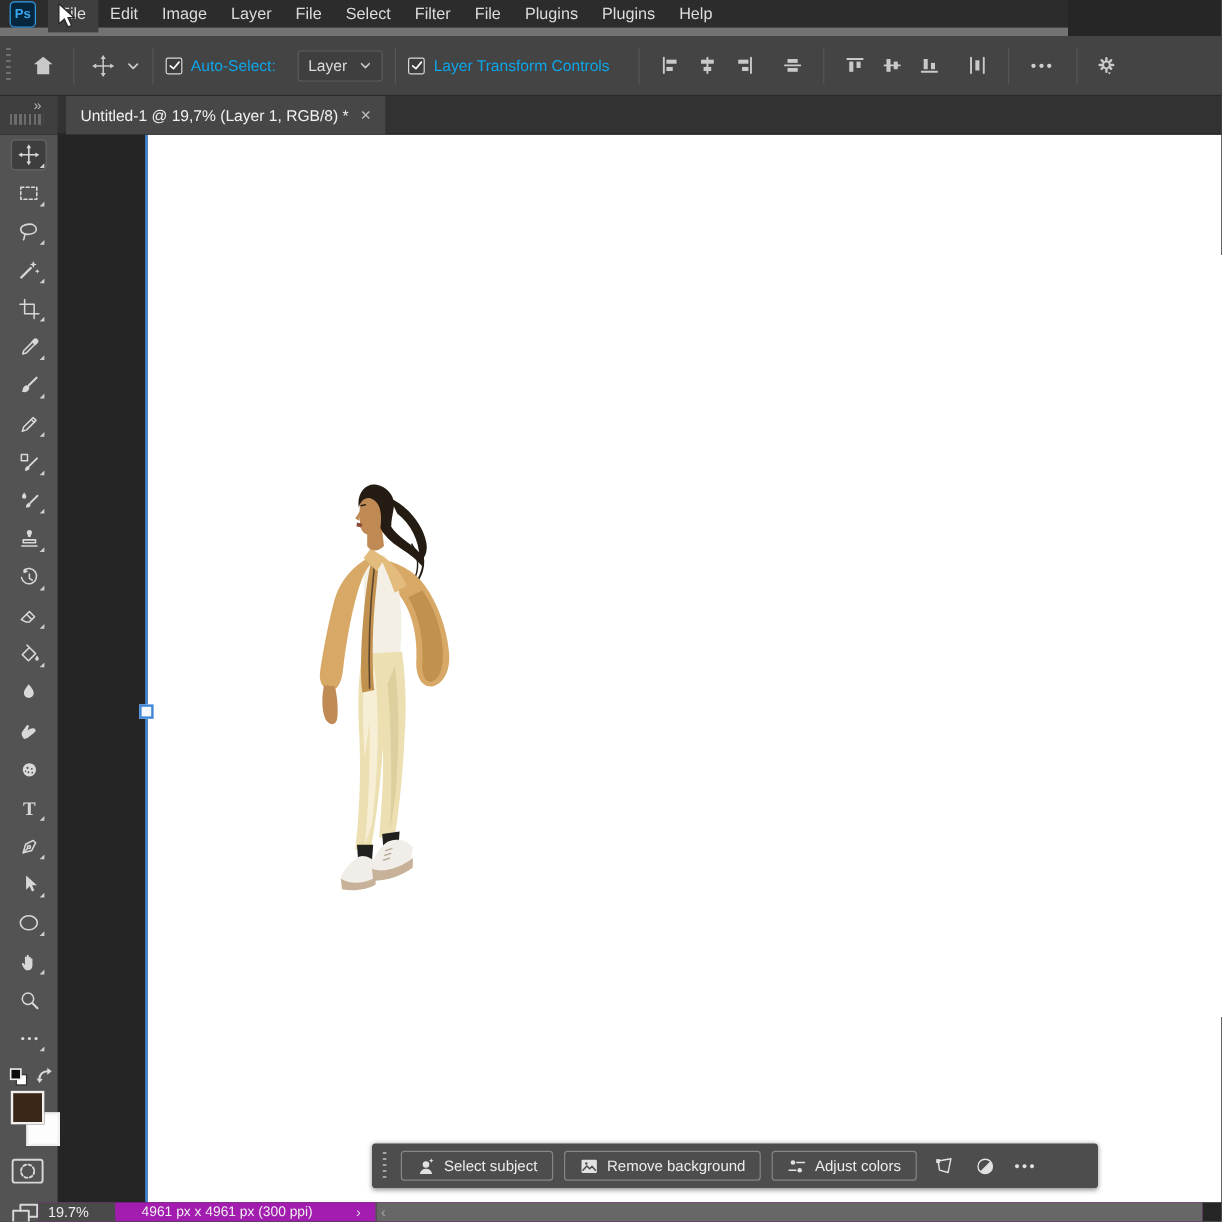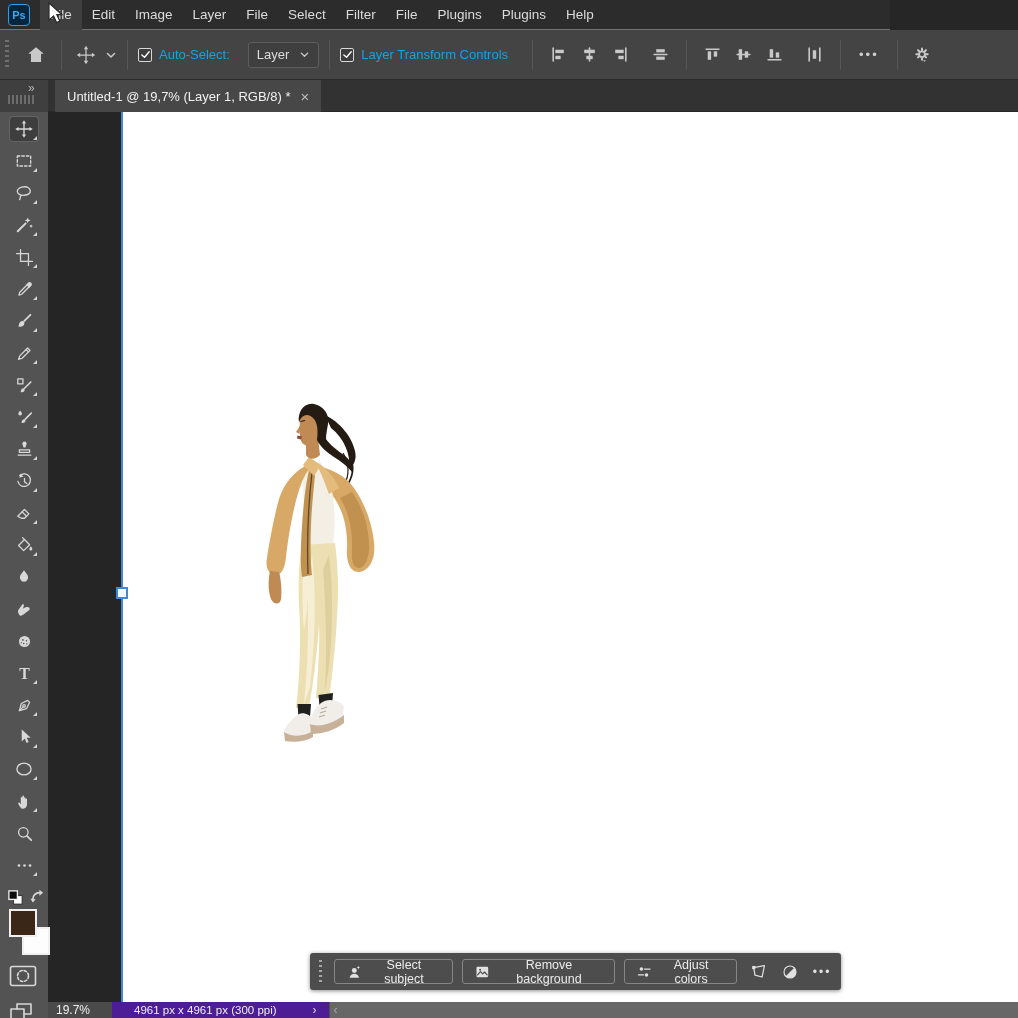--- a/index.html
+++ b/index.html
@@ -3,21 +3,21 @@
 <meta charset="utf-8">
 <style>
   * { margin:0; padding:0; box-sizing:border-box; }
   html,body { width:1018px; height:1018px; overflow:hidden; background:#262626;
     font-family:"Liberation Sans","DejaVu Sans",sans-serif; }
   .abs { position:absolute; }
   #stage { position:relative; width:1018px; height:1018px; }
 
   
   #menubar { left:0; top:0; width:890px; height:30px; background:#2c2c2c;
-    display:flex; align-items:center; border-bottom:1px solid #737373; z-index:30; }
+    display:flex; align-items:center; border-bottom:7px solid #737373; z-index:30; }
   .ps-logo { width:22px; height:22px; margin:0 10px 0 8px; background:#06263d;
     border:1px solid #2d9fe8; border-radius:4px; color:#37a9f4; font-size:11px;
     font-weight:bold; display:flex; align-items:center; justify-content:center; }
   .menu-item { color:#dcdcdc; font-size:13.5px; padding:0 10px; height:30px;
     display:flex; align-items:center; }
   .menu-item.hovered { background:#3f3f3f; }
 
   
   #optionsbar { left:0; top:30px; width:1018px; height:50px; background:#444444;
     display:flex; align-items:center; border-bottom:1px solid #2a2a2a; z-index:25; }
@@ -69,34 +69,34 @@
 
   
   #docarea { left:48px; top:112px; width:970px; height:890px; background:#252525; overflow:hidden; }
   #canvas-white { position:absolute; left:75px; top:0; right:0; bottom:0; background:#ffffff; }
   #bbox-line { position:absolute; left:73px; top:0; width:2px; height:890px; background:#3f87d9; z-index:4; }
   #bbox-handle { position:absolute; left:68px; top:475px; width:12px; height:12px;
     background:#f4f8fc; border:2px solid #3f87d9; z-index:5; }
   #illustration { position:absolute; left:207px; top:283px; width:140px; height:365px; z-index:2; }
 
   
-  #taskbar { position:absolute; left:262px; top:841px; width:531px; height:37px;
+  #taskbar { position:absolute; left:262px; top:841px; width:605px; height:37px;
     background:#4d4d4d; border-radius:3px; box-shadow:0 1px 4px rgba(0,0,0,.45);
     display:flex; align-items:center; z-index:10; }
   .tb-grip { width:3px; height:24px; margin:0 12px 0 9px;
     background:repeating-linear-gradient(180deg,#a5a5a5 0 2px,transparent 2px 5px); }
   .tb-btn { height:25px; border:1px solid #868686; border-radius:3px; background:transparent;
     color:#ececec; font-size:12.5px; display:flex; align-items:center; gap:7px;
     padding:0 12px; margin-right:9px; font-family:inherit; }
   .tb-ic { stroke:#e2e2e2; fill:none; stroke-width:1.5; stroke-linecap:round; stroke-linejoin:round; }
   .tb-fil { fill:#e2e2e2; stroke:none; }
   .tb-icon-btn { width:28px; height:26px; display:flex; align-items:center; justify-content:center; margin-right:6px; }
 
   
-  #statusbar { left:48px; top:1002px; width:970px; height:16px; background:#4c1d95;
+  #statusbar { left:32px; top:1002px; width:970px; height:16px; background:#a21caf;
     display:flex; align-items:center; font-size:11.5px; color:#efefef; z-index:15; }
   #zoom-field { width:64px; height:16px; background:#4a4a4a; display:flex; align-items:center;
     padding-left:8px; font-size:12px; }
   #doc-info { margin-left:22px; }
   #status-next { margin-left:36px; color:#dedede; font-size:12px; }
   #scroll-track { margin-left:12px; flex:1; height:16px; background:#676767;
     display:flex; align-items:center; border-left:1px solid #4e4e4e; }
   #scroll-left { color:#a9a9a9; font-size:12px; margin-left:4px; }
 
   

